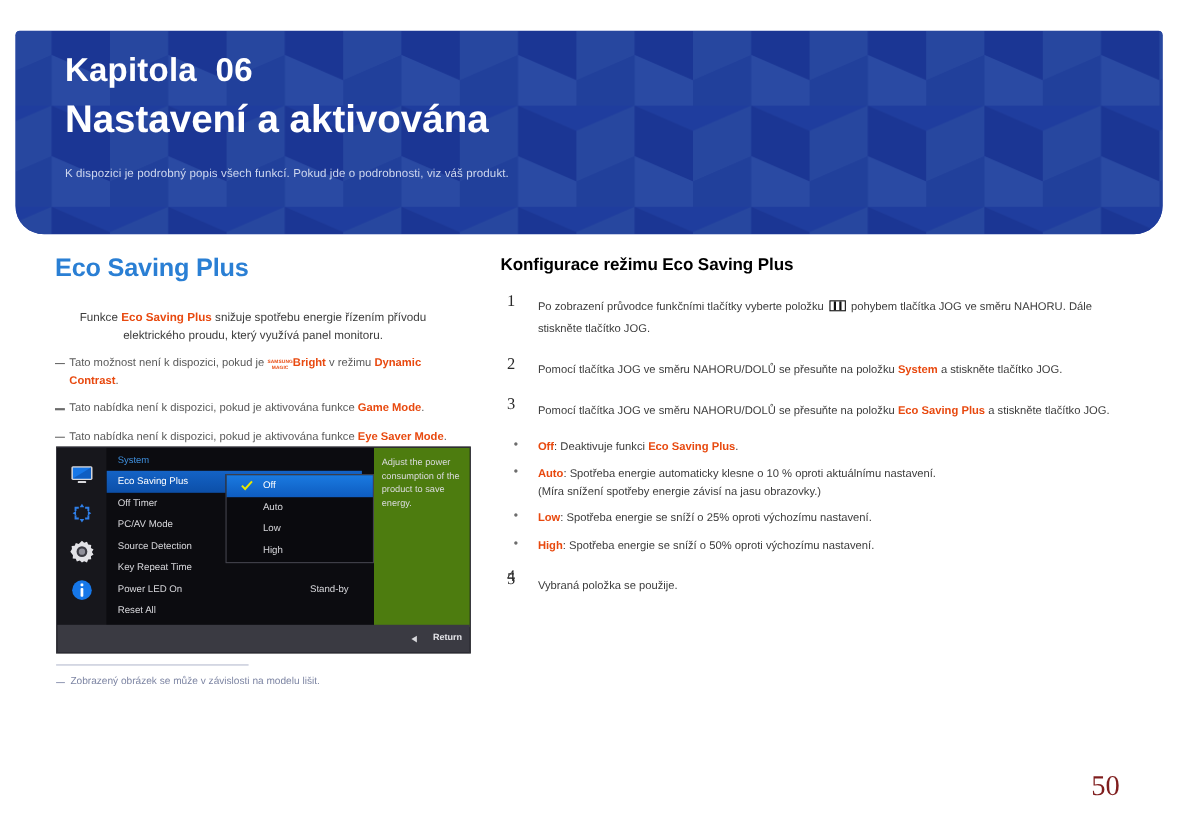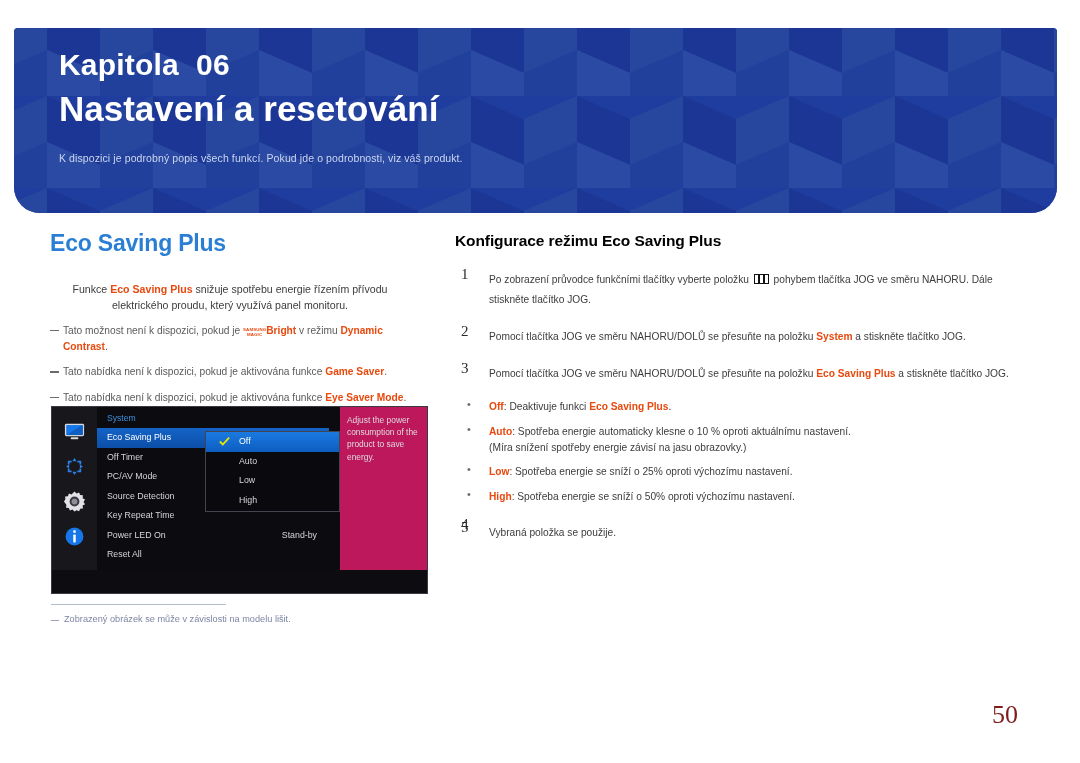--- a/index.html
+++ b/index.html
@@ -208,21 +208,21 @@
     color: #ffffff;
   }
   .osd-check {
     position: absolute; left: 13px; top: 4px;
     width: 11px; height: 11px;
   }
 
   .osd-desc {
     position: absolute; left: 288px; top: 0;
     width: 89px; height: 163px;
-    background: #be185d;
+    background: #4d7c0f;
     padding: 7px 6px 0 7px;
     color: #dcdce0; font-size: 8.4px; line-height: 1.45;
   }
   .osd-foot {
     position: absolute; left: 0; bottom: 0;
     width: 377px; height: 25px;
     background: #3a3a42;
   }
   .osd-foot .ret {
     position: absolute; right: 9px; top: 7px;
@@ -277,33 +277,33 @@
           <polygon points="0,69 53,46 53,92 0,115" fill="#21409b"></polygon>
 
           <polygon points="53,46 106,69 106,115 53,92" fill="#2a4aa3"></polygon>
         </pattern>
       </defs>
       <rect width="1043" height="185" fill="url(#cubes)"></rect>
     </svg>
 
     <div class="banner-text">
       <div class="chapter-line">Kapitola  06</div>
-      <div class="chapter-title">Nastavení a resetování</div>
+      <div class="chapter-title">Nastavení a aktivována</div>
       <div class="chapter-sub">K dispozici je podrobný popis všech funkcí. Pokud jde o podrobnosti, viz váš produkt.</div>
     </div>
   </div>
 
   <div class="col-left">
     <h2 class="section-title">Eco Saving Plus</h2>
 
     <p class="body"><span>Funkce </span><span class="kw">Eco Saving Plus</span><span> snižuje spotřebu energie řízením přívodu elektrického proudu, který využívá panel monitoru.</span></p>
 
     <div class="note"><span>Tato možnost není k dispozici, pokud je </span><span class="magic-logo"><span>SAMSUNG</span><br><span>MAGIC</span></span><span class="kw">Bright</span><span> v režimu </span><span class="kw">Dynamic Contrast</span><span>.</span></div>
 
-    <div class="note"><span>Tato nabídka není k dispozici, pokud je aktivována funkce </span><span class="kw">Game Saver</span><span>.</span></div>
+    <div class="note"><span>Tato nabídka není k dispozici, pokud je aktivována funkce </span><span class="kw">Game Mode</span><span>.</span></div>
 
     <div class="note"><span>Tato nabídka není k dispozici, pokud je aktivována funkce </span><span class="kw">Eye Saver Mode</span><span>.</span></div>
   </div>
 
   <div class="osd">
 
     <div class="osd-iconbar">
 
       <svg class="osd-icon i1" viewBox="0 0 24 24">
         <rect x="2" y="4" width="20" height="13" rx="1.5" fill="#d8d8dc"></rect>
@@ -352,20 +352,24 @@
               <path d="M1 6 L4.2 9.3 L11 1.8" stroke="#e8e800" stroke-width="2" fill="none"></path>
             </svg><span>Off</span></div>
           <div class="osd-sub-item"><span>Auto</span></div>
           <div class="osd-sub-item"><span>Low</span></div>
           <div class="osd-sub-item"><span>High</span></div>
         </div>
     </div>
 
     <div class="osd-desc">Adjust the power consumption of the product to save energy.</div>
 
+    <div class="osd-foot">
+      <span class="tri"></span>
+      <span class="ret">Return</span>
+    </div>
   </div>
 
   <div class="footnote-wrap">
     <div class="footnote-rule"></div>
     <div class="footnote">Zobrazený obrázek se může v závislosti na modelu lišit.</div>
   </div>
 
   <div class="col-right">
     <h3 class="section-title-dark">Konfigurace režimu Eco Saving Plus</h3>
 

